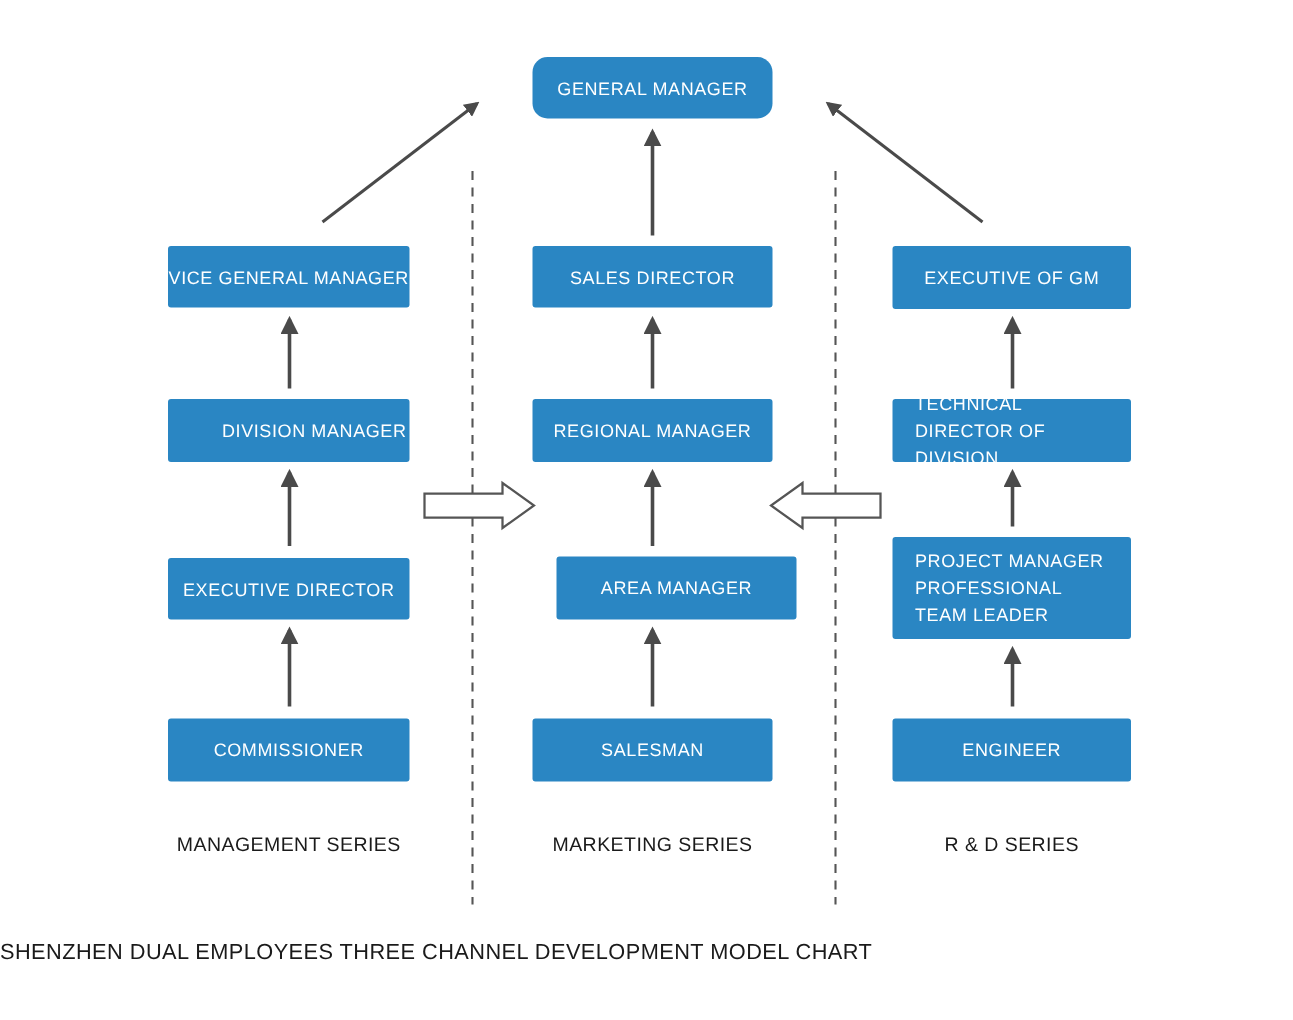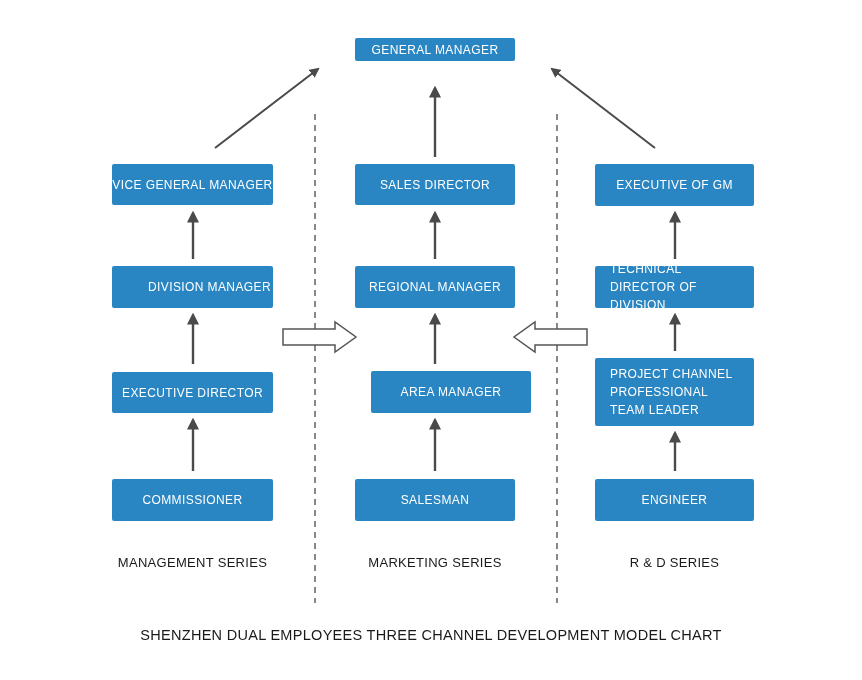--- a/index.html
+++ b/index.html
@@ -44,21 +44,21 @@
     text-align: center;
   }
   .chart-title {
     position: absolute;
     left: 0;
     width: 100%;
     top: 627px;
     color: #1a1a1a;
     font-size: 14.5px;
     letter-spacing: 0.3px;
-    text-align: center;
+    text-align: left;
   }
 </style>
 </head>
 <body>
 
 <div class="stage">
 
   <svg class="connectors" viewBox="0 0 862 680" xmlns="http://www.w3.org/2000/svg">
     <defs>
       <marker id="arrowhead" viewBox="0 0 10 10" refX="8" refY="5" markerWidth="5" markerHeight="5" orient="auto-start-reverse">
@@ -81,35 +81,35 @@
 
     <line x1="675" y1="471" x2="675" y2="433" stroke="#4a4a4a" stroke-width="2.4" marker-end="url(#arrowhead)"></line>
     <line x1="675" y1="351" x2="675" y2="315" stroke="#4a4a4a" stroke-width="2.4" marker-end="url(#arrowhead)"></line>
     <line x1="675" y1="259" x2="675" y2="213" stroke="#4a4a4a" stroke-width="2.4" marker-end="url(#arrowhead)"></line>
     <line x1="655" y1="148" x2="552" y2="69" stroke="#4a4a4a" stroke-width="2" marker-end="url(#arrowhead)"></line>
 
     <polygon points="283,329 335,329 335,322 356,337 335,352 335,345 283,345" fill="#ffffff" stroke="#555555" stroke-width="1.5" stroke-linejoin="miter"></polygon>
     <polygon points="587,329 535,329 535,322 514,337 535,352 535,345 587,345" fill="#ffffff" stroke="#555555" stroke-width="1.5" stroke-linejoin="miter"></polygon>
   </svg>
 
-  <div class="node" style="left:355px; top:38px; width:160px; height:23px;">GENERAL MANAGER</div>
+  <div class="node" style="left:355px; top:38px; width:160px; height:41px;border-radius:10px;">GENERAL MANAGER</div>
 
   <div class="node" style="left:112px; top:164px; width:161px; height:41px;">VICE GENERAL MANAGER</div>
   <div class="node" style="left:112px; top:266px; width:161px; height:42px;padding-left:34px;">DIVISION MANAGER</div>
   <div class="node" style="left:112px; top:372px; width:161px; height:41px;">EXECUTIVE DIRECTOR</div>
   <div class="node" style="left:112px; top:479px; width:161px; height:42px;">COMMISSIONER</div>
 
   <div class="node" style="left:355px; top:164px; width:160px; height:41px;">SALES DIRECTOR</div>
   <div class="node" style="left:355px; top:266px; width:160px; height:42px;">REGIONAL MANAGER</div>
   <div class="node" style="left:355px; top:371px; width:160px; height:42px;margin-left:16px;">AREA MANAGER</div>
   <div class="node" style="left:355px; top:479px; width:160px; height:42px;text-align:center;">SALESMAN</div>
 
   <div class="node" style="left:595px; top:164px; width:159px; height:42px;">EXECUTIVE OF GM</div>
   <div class="node node--left" style="left:595px; top:266px; width:159px; height:42px;">TECHNICAL DIRECTOR OF DIVISION</div>
-  <div class="node node--left" style="left:595px; top:358px; width:159px; height:68px;">PROJECT CHANNEL PROFESSIONAL TEAM LEADER</div>
+  <div class="node node--left" style="left:595px; top:358px; width:159px; height:68px;">PROJECT MANAGER PROFESSIONAL TEAM LEADER</div>
   <div class="node" style="left:595px; top:479px; width:159px; height:42px;">ENGINEER</div>
 
   <div class="series-label" style="left:112px; top:555px; width:161px;">MANAGEMENT SERIES</div>
   <div class="series-label" style="left:355px; top:555px; width:160px;">MARKETING SERIES</div>
   <div class="series-label" style="left:595px; top:555px; width:159px;">R &amp; D SERIES</div>
 
   <div class="chart-title">SHENZHEN DUAL EMPLOYEES THREE CHANNEL DEVELOPMENT MODEL CHART</div>
 
 </div>
 

